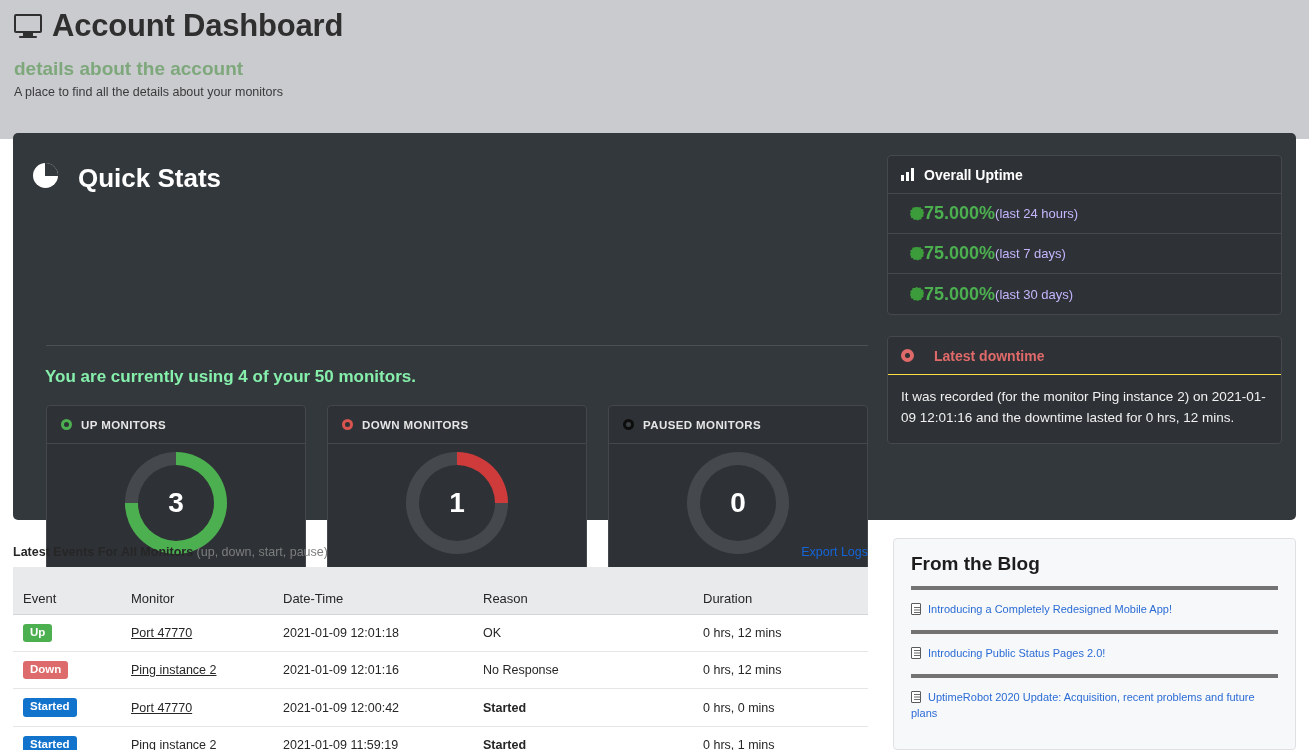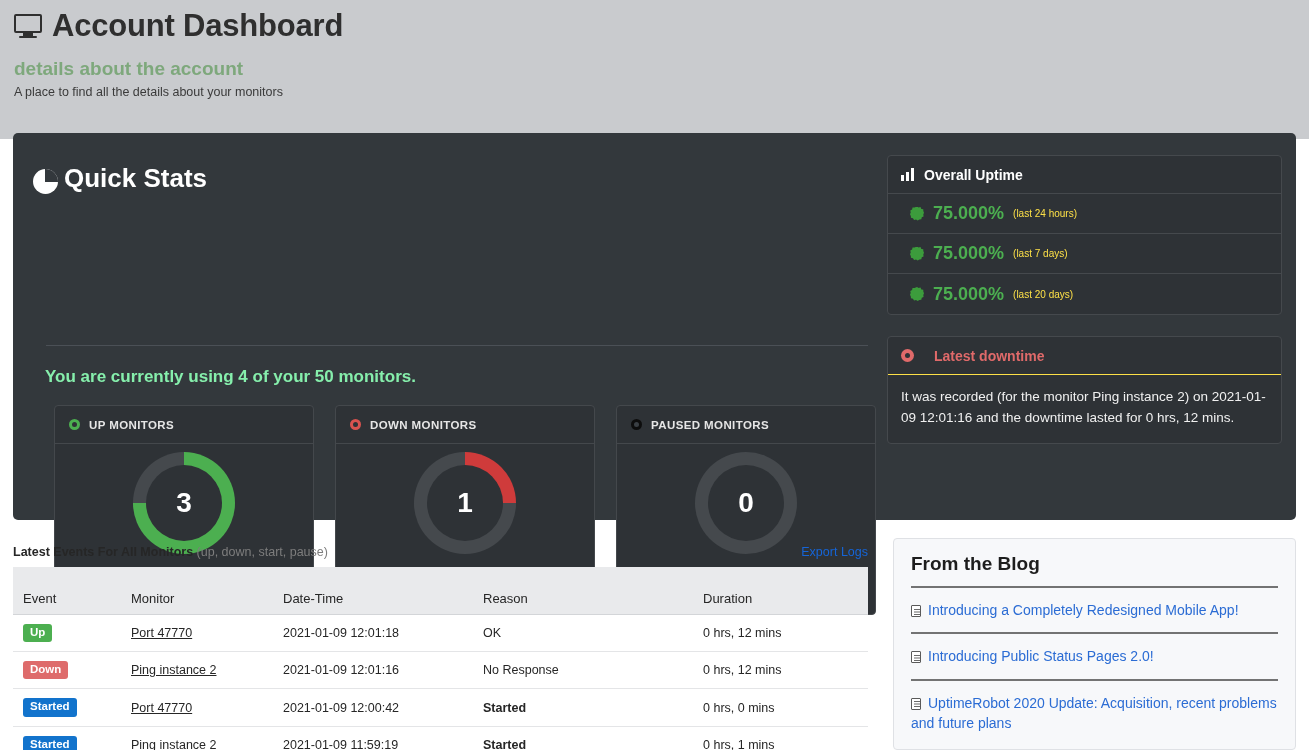--- a/index.html
+++ b/index.html
@@ -72,21 +72,21 @@
   .dark-panel {
     position: absolute;
     left: 13px; top: 133px;
     width: 1283px; height: 387px;
     background: #33383c;
     border-radius: 5px;
   }
   .qs-head {
     position: absolute;
     left: 20px; top: 30px;
-    display: flex; align-items: flex-end; gap: 6px;
+    display: flex; align-items: flex-start; gap: 20px;
   }
   .pie-icon {
     width: 25px; height: 25px;
     border-radius: 50%;
     background: #ffffff;
     position: relative;
     overflow: hidden;
     flex: 0 0 auto;
   }
   .pie-icon::after {
@@ -118,21 +118,20 @@
     left: 32px; top: 234px;
     font-size: 17px; font-weight: bold; color: #86efac;
   }
 
   
   .stat-cards {
     position: absolute;
     left: 33px; top: 272px;
     display: flex;
     gap: 21px;
-    margin-left: 8px;
   }
   .stat-card {
     width: 260px; height: 210px;
     background: #2e3236;
     border: 1px solid #44484c;
     border-radius: 4px;
     position: relative;
   }
   .stat-card-head {
     height: 38px;
@@ -221,36 +220,35 @@
   .bars-icon i:nth-child(1){ height: 6px; }
   .bars-icon i:nth-child(2){ height: 9px; }
   .bars-icon i:nth-child(3){ height: 13px; }
   .uptime-head-label {
     font-size: 14px; font-weight: bold; color: #ffffff;
   }
   .uptime-row {
     height: 40px;
     display: flex; align-items: center;
     padding-left: 22px;
-    gap: 9px;
     border-bottom: 1px solid #45494d;
   }
   .uptime-row:last-child { border-bottom: none; }
   .burst-icon {
     width: 14px; height: 14px;
     background: #3c9c3c;
     flex: 0 0 auto;
     clip-path: polygon(50% 0%, 61% 8%, 75% 4%, 81% 17%, 95% 19%, 95% 33%, 100% 45%,
       95% 57%, 97% 71%, 84% 77%, 81% 91%, 67% 92%, 55% 100%, 43% 93%, 29% 96%,
       21% 84%, 7% 81%, 6% 67%, 0% 55%, 5% 43%, 2% 29%, 15% 22%, 18% 8%, 32% 8%);
   }
   .uptime-pct {
     font-size: 18px; font-weight: bold; color: #4caf50;
   }
-  .uptime-period { font-size: 10px; color: #fde047; }
+  .uptime-period { font-size: 13px; color: #c4b5fd; }
 
   
   .downtime-box {
     position: absolute;
     left: 874px; top: 203px;
     width: 395px;
     background: #2e3236;
     border: 1px solid #45494d;
     border-radius: 4px;
     overflow: hidden;
@@ -370,23 +368,23 @@
     border-radius: 4px;
     padding: 14px 17px 0 17px;
   }
   .blog-title {
     font-size: 19px;
     font-weight: bold;
     color: #1d1d1d;
     padding-bottom: 11px;
   }
   .blog-item {
-    border-top: 2px solid #737373;
+    border-top: 4px solid #737373;
     padding: 12px 0 12px 0;
-    font-size: 14px;
+    font-size: 11px;
     line-height: 1.45;
   }
   .blog-item a {
     color: #2b6cd4;
     text-decoration: none;
     cursor: pointer;
   }
   .doc-icon {
     display: inline-block;
     width: 10px; height: 12px;
@@ -494,21 +492,21 @@
       <span class="uptime-period">(last 24 hours)</span>
     </div>
     <div class="uptime-row">
       <span class="burst-icon"></span>
       <span class="uptime-pct">75.000%</span>
       <span class="uptime-period">(last 7 days)</span>
     </div>
     <div class="uptime-row">
       <span class="burst-icon"></span>
       <span class="uptime-pct">75.000%</span>
-      <span class="uptime-period">(last 20 days)</span>
+      <span class="uptime-period">(last 30 days)</span>
     </div>
   </div>
 
   <div class="downtime-box">
     <div class="downtime-head">
       <span class="down-ring"></span>
       <span class="downtime-title">Latest downtime</span>
     </div>
     <div class="downtime-body">It was recorded (for the monitor Ping instance 2) on 2021-01-09 12:01:16 and the downtime lasted for 0 hrs, 12 mins.</div>
   </div>

